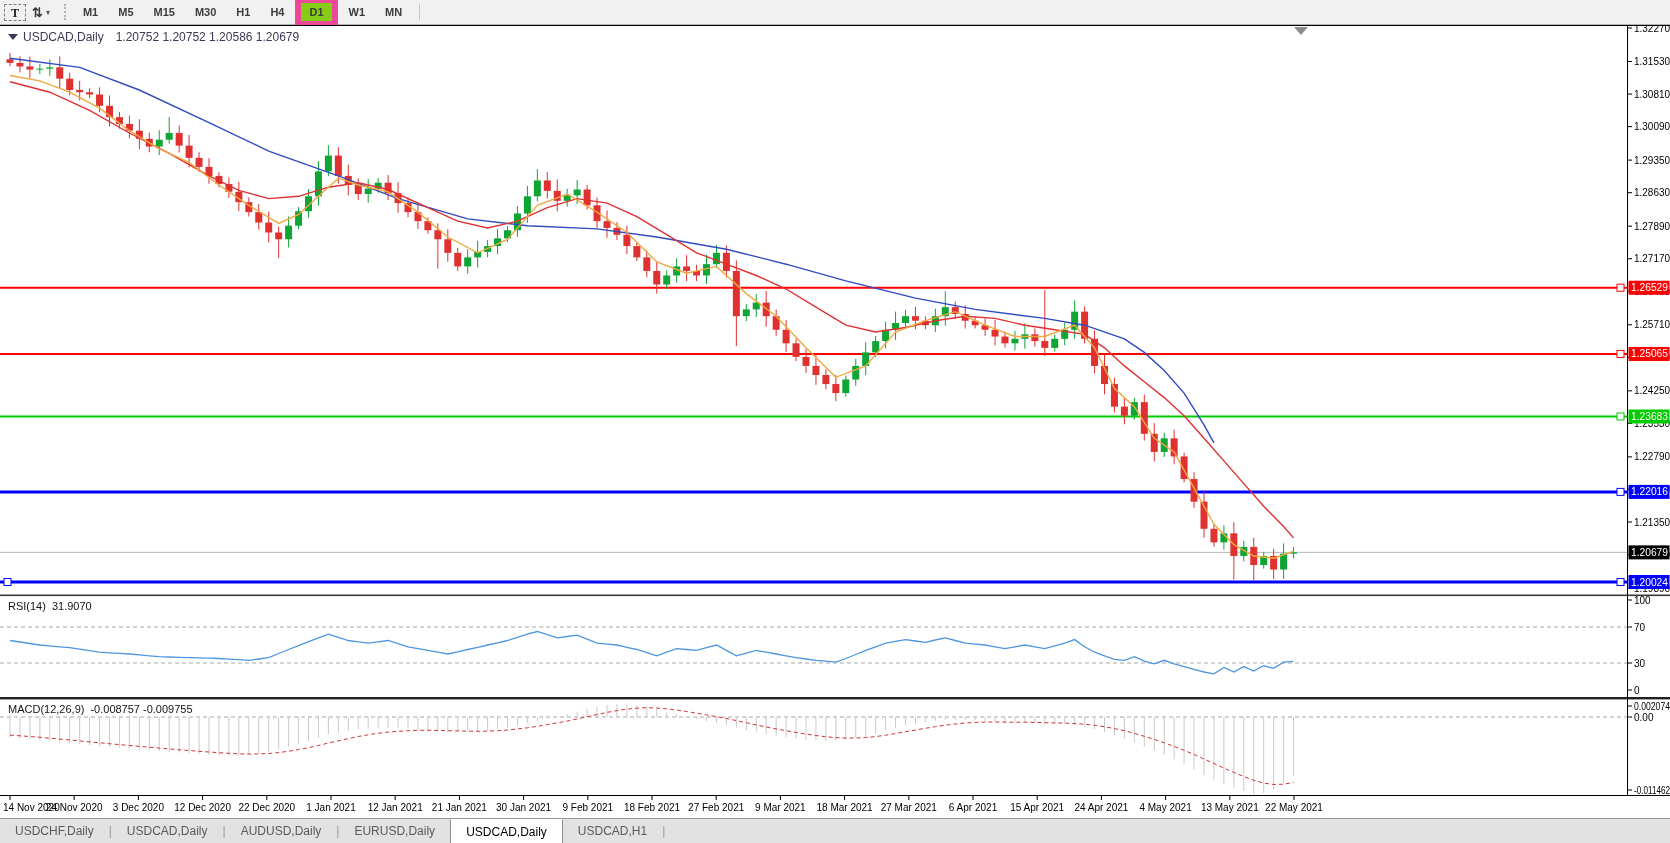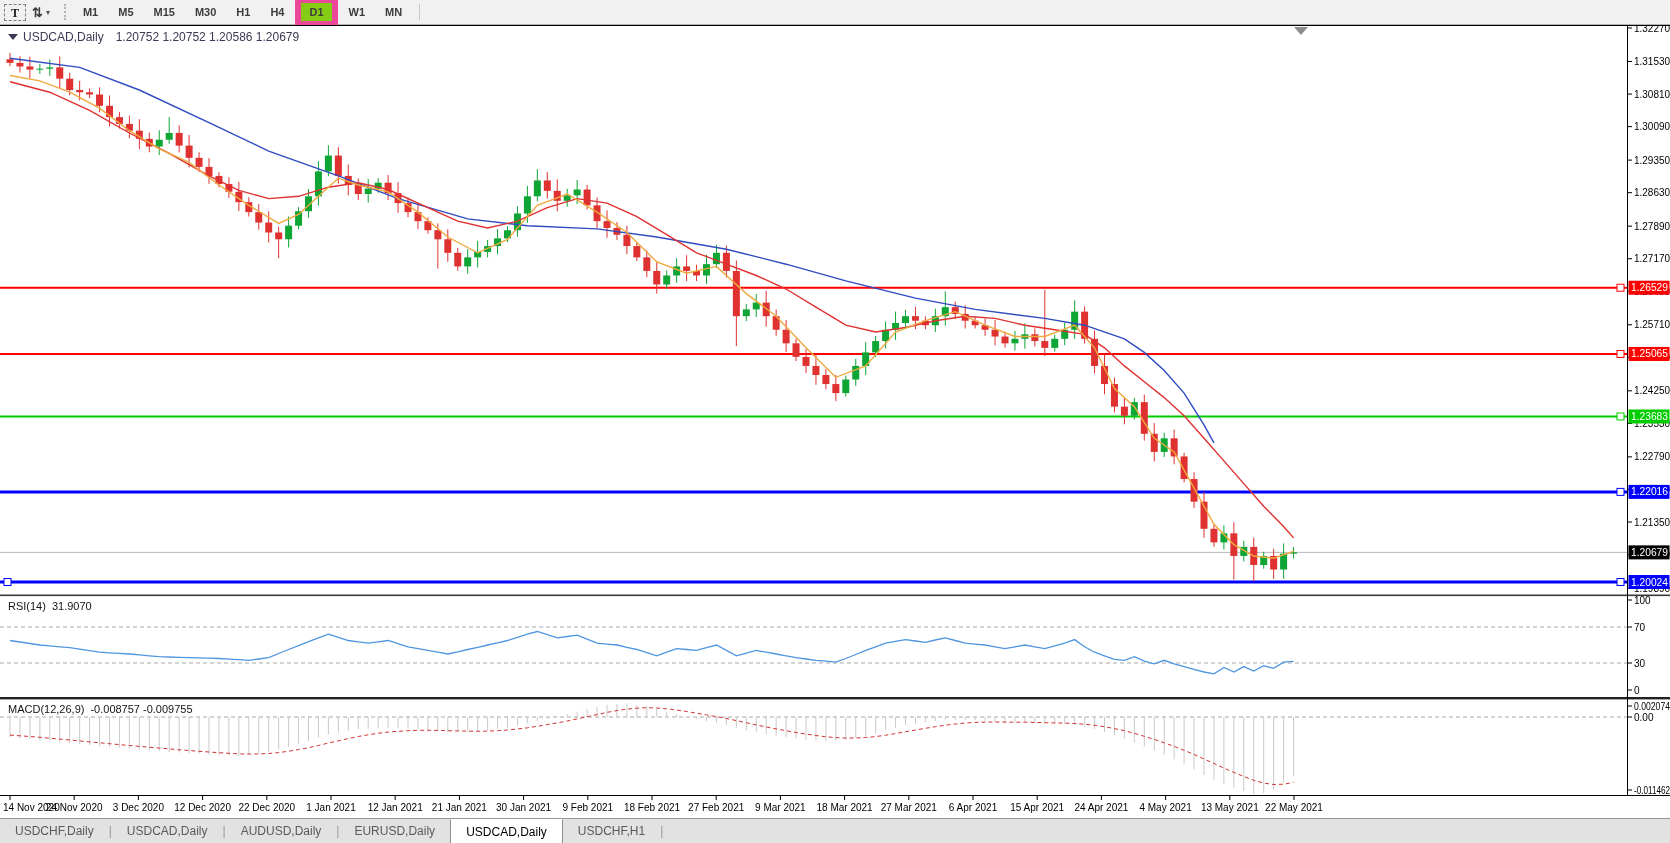--- a/index.html
+++ b/index.html
@@ -585,15 +585,15 @@
 
 <div class="tabbar" id="tabbar">
     <div class="tab">USDCHF,Daily</div>
     <span class="tabsep">|</span>
     <div class="tab">USDCAD,Daily</div>
     <span class="tabsep">|</span>
     <div class="tab">AUDUSD,Daily</div>
     <span class="tabsep">|</span>
     <div class="tab">EURUSD,Daily</div>
     <div class="tab active">USDCAD,Daily</div>
-    <div class="tab">USDCHF,H1</div>
+    <div class="tab">USDCAD,H1</div>
     <span class="tabsep">|</span>
   </div>
 
 </body></html>

